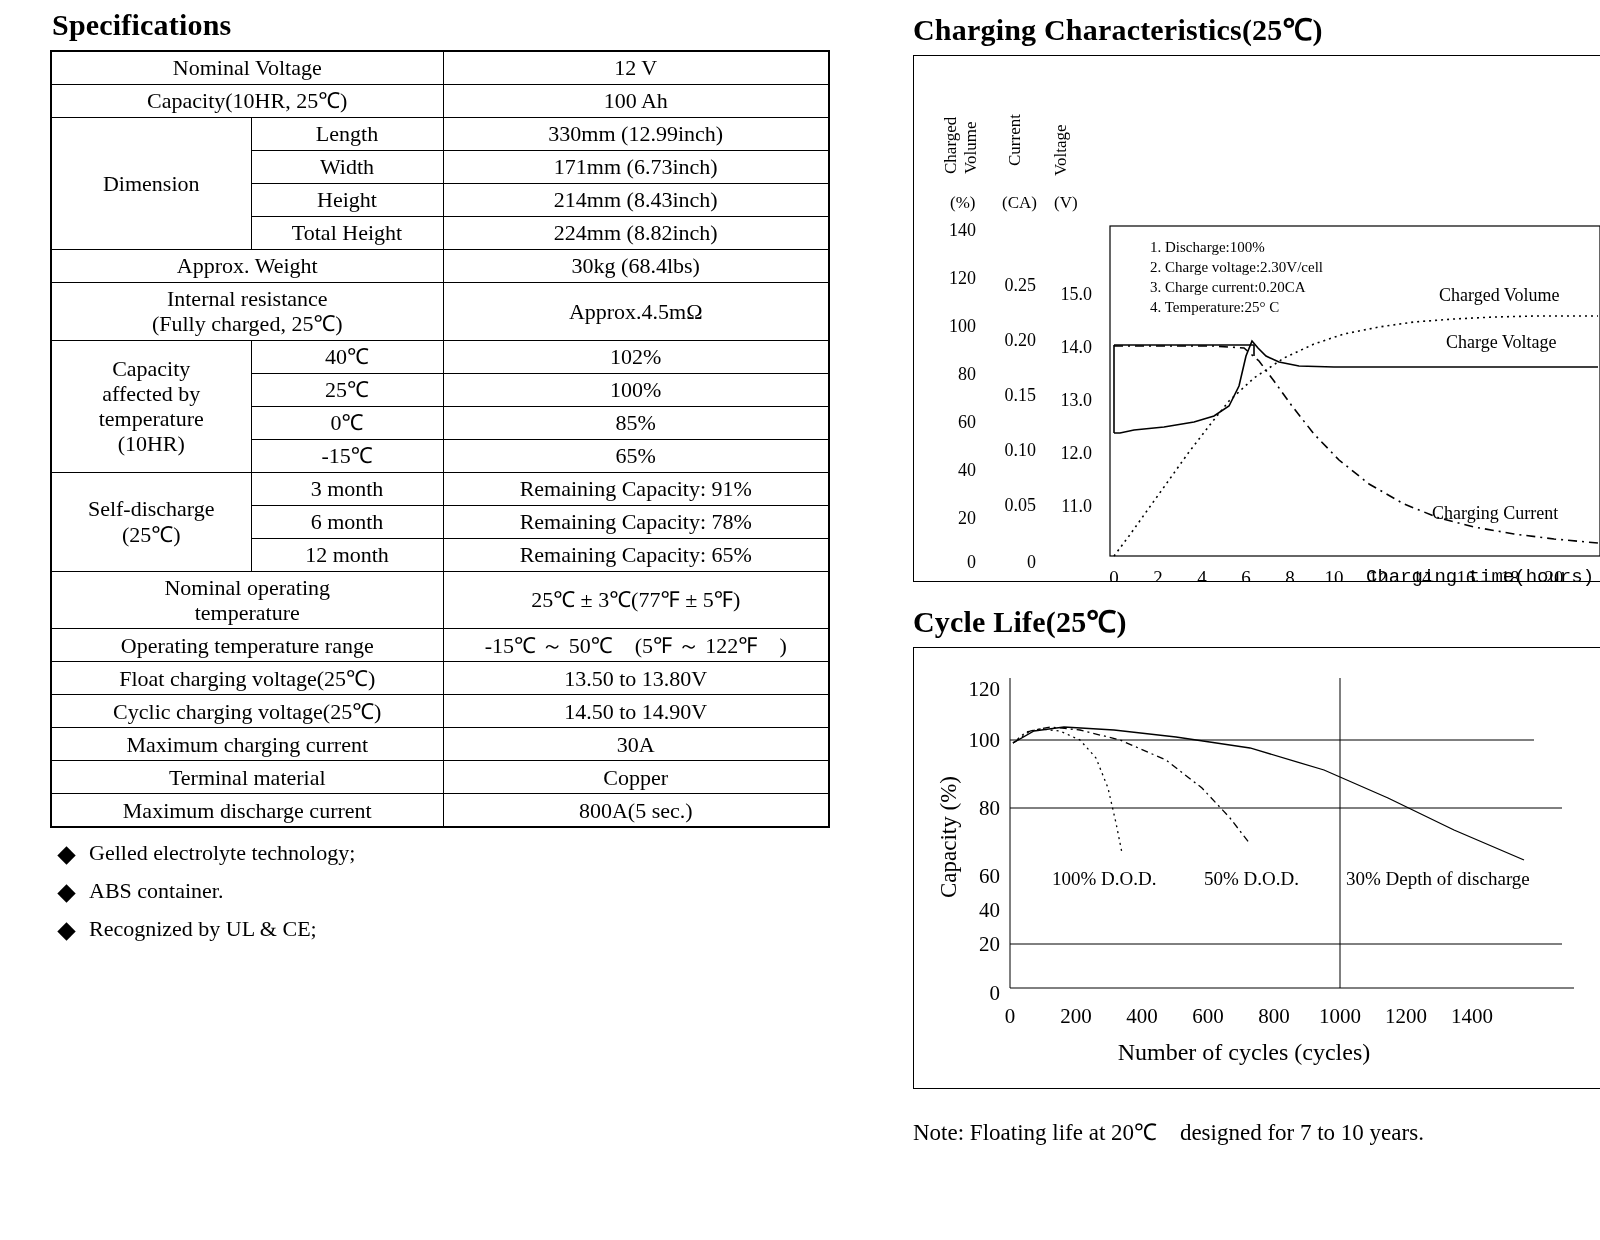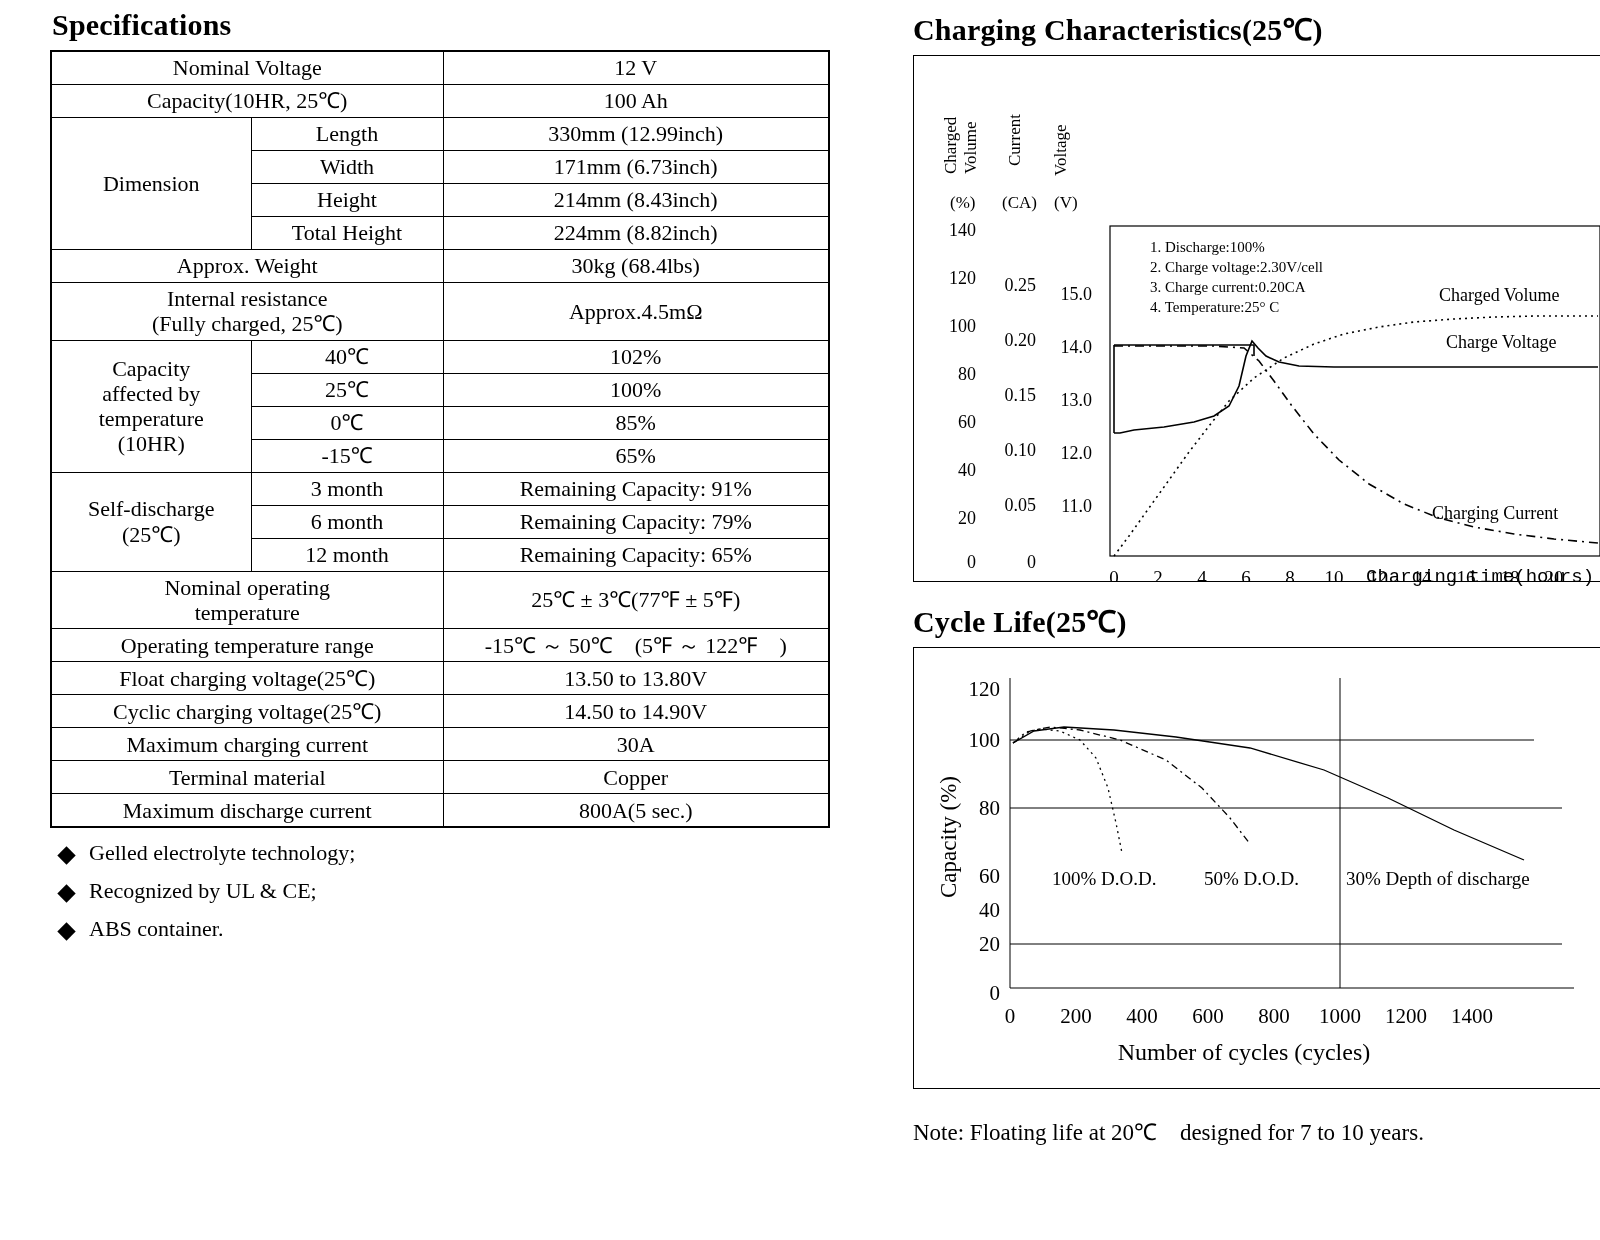--- a/index.html
+++ b/index.html
@@ -138,21 +138,21 @@
         <tr>
           <td rowspan="3" class="two-line">
             <div>Self-discharge</div>
             <div>(25℃)</div>
           </td>
           <td>3 month</td>
           <td>Remaining Capacity: 91%</td>
         </tr>
         <tr>
           <td>6 month</td>
-          <td>Remaining Capacity: 79%</td>
+          <td>Remaining Capacity: 78%</td>
         </tr>
         <tr>
           <td>12 month</td>
           <td>Remaining Capacity: 65%</td>
         </tr>
 
         <tr>
           <td colspan="2" class="two-line">
             <div>Nominal operating</div>
             <div>temperature</div>
@@ -186,25 +186,25 @@
       </tbody>
     </table>
 
     <div class="bullets">
       <div class="bullet">
         <span class="dia"></span>
         <span>Gelled electrolyte technology;</span>
       </div>
       <div class="bullet">
         <span class="dia"></span>
-        <span>Recognized by UL &amp; CE;</span>
+        <span>ABS container.</span>
       </div>
       <div class="bullet">
         <span class="dia"></span>
-        <span>ABS container.</span>
+        <span>Recognized by UL &amp; CE;</span>
       </div>
     </div>
   </div>
 
   <div class="right">
 
     <h2 class="sec-title">Charging Characteristics(25℃)</h2>
 
     <div class="chart-box" id="charge-box">
       <svg width="712" height="525" viewBox="0 0 712 525">

